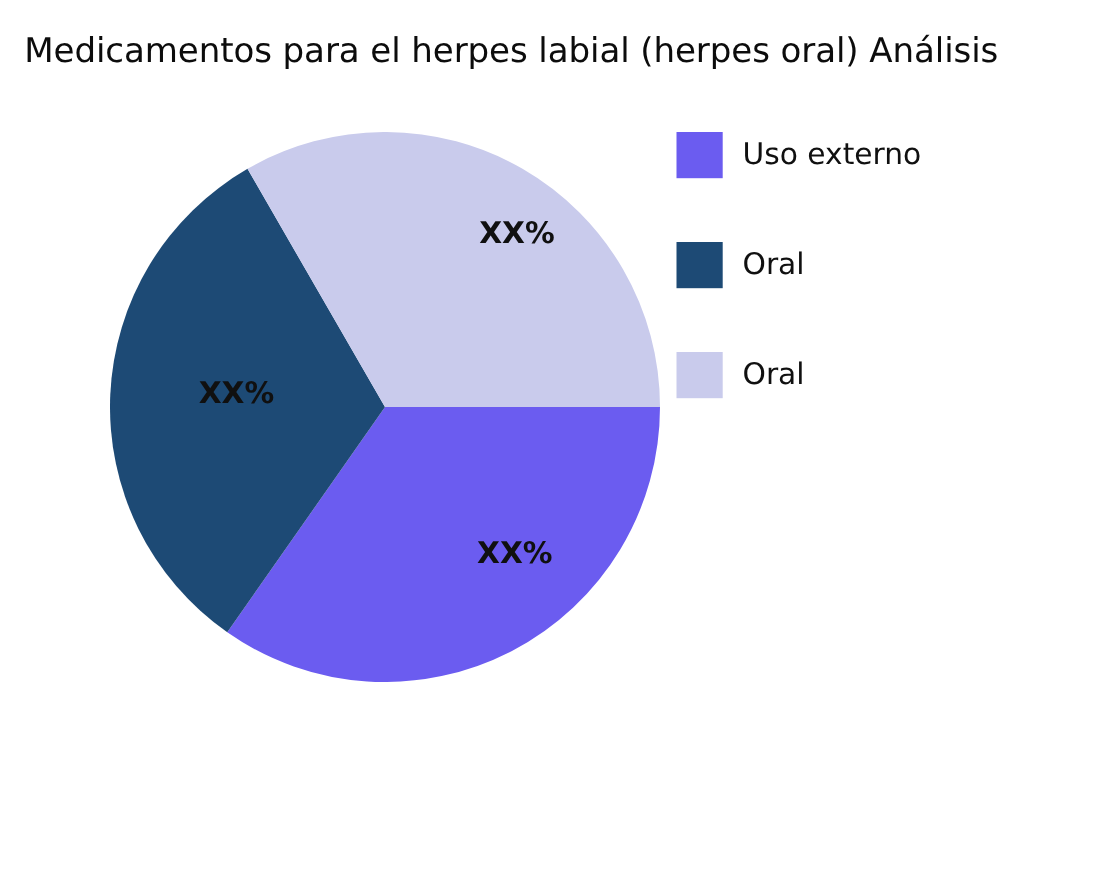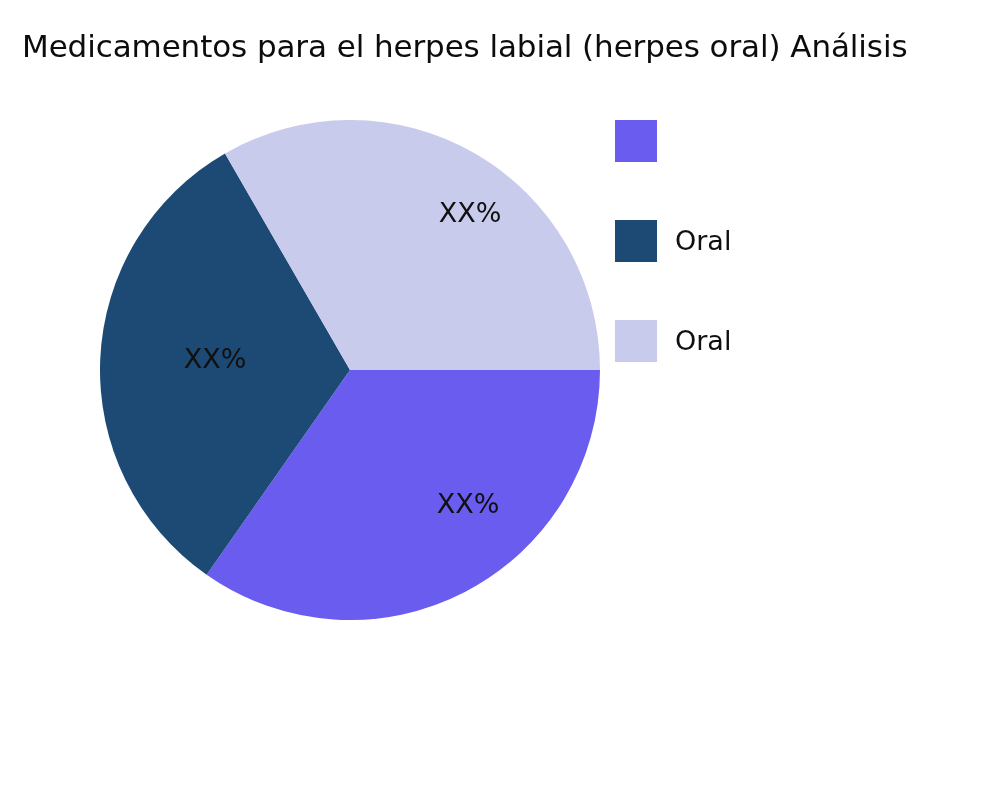--- a/index.html
+++ b/index.html
@@ -43,21 +43,21 @@
     display: block;
     width: 500px;
     height: 500px;
   }
   .slice-label {
     position: absolute;
     font-size: 27px;
     color: #101010;
     white-space: nowrap;
     transform: translate(-50%, -50%);
-    font-weight: 400;
+    font-weight: 700;
   }
   
   #legend {
     position: absolute;
     left: 615px;
     top: 120px;
     width: 370px;
   }
   .legend-row {
     position: relative;
@@ -108,20 +108,21 @@
     <div id="pie-labels">
         <div class="slice-label" style="left: 368px; top: 383px;">XX%</div>
         <div class="slice-label" style="left: 115px; top: 238px;">XX%</div>
         <div class="slice-label" style="left: 370px; top: 92px;">XX%</div>
       </div>
   </div>
 
   <div id="legend">
       <div class="legend-row">
         <span class="legend-swatch" style="background: rgb(107, 92, 240);"></span>
+        <span class="legend-text">Uso externo</span>
       </div>
       <div class="legend-row">
         <span class="legend-swatch" style="background: rgb(29, 74, 117);"></span>
         <span class="legend-text">Oral</span>
       </div>
       <div class="legend-row">
         <span class="legend-swatch" style="background: rgb(201, 203, 236);"></span>
         <span class="legend-text">Oral</span>
       </div>
     </div>

